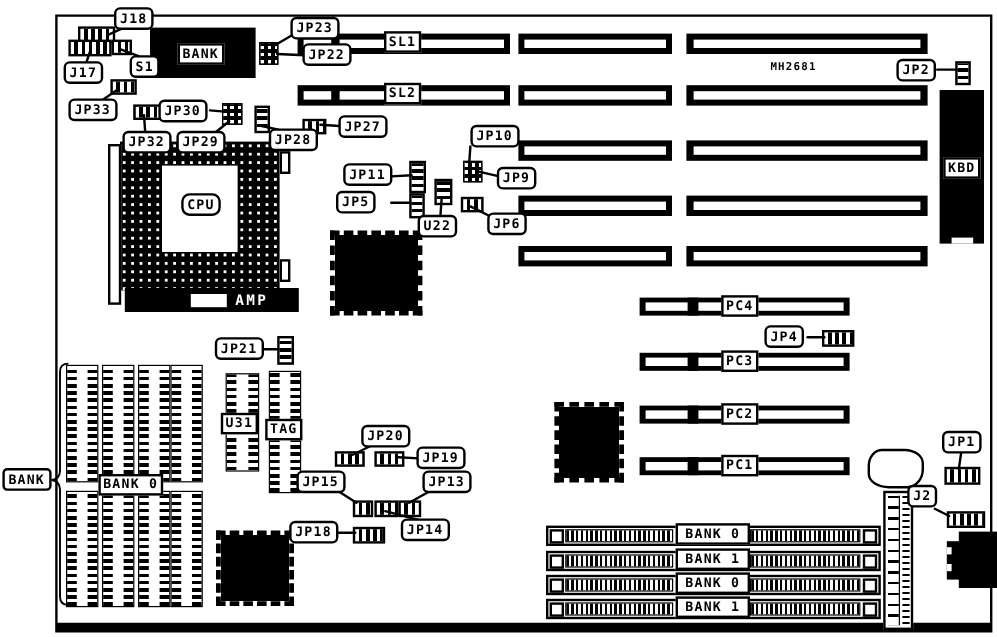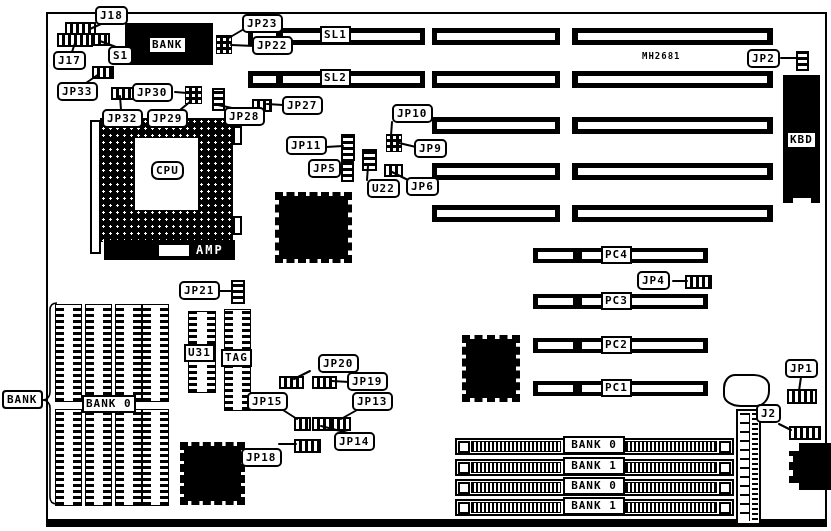--- a/index.html
+++ b/index.html
@@ -175,36 +175,36 @@
   <div class="blk" style="left:783px;top:75px;width:37px;height:128px"></div>
   <div class="abs" style="left:793px;top:198px;width:18px;height:5px;background:#fff;z-index:11"></div>
   <div class="sbox" style="left:786px;top:131px">KBD</div>
 
   <div class="pga" style="left:100px;top:118px;width:133px;height:124px"></div>
   <div class="abs" style="left:135px;top:138px;width:63px;height:72px;background:#fff;z-index:11"></div>
   <div class="callout" style="left:151px;top:161px;border-radius:7px">CPU</div>
   <div class="wbox" style="left:90px;top:120px;width:7px;height:130px"></div>
   <div class="wbox" style="left:233px;top:126px;width:5px;height:15px"></div>
   <div class="wbox" style="left:233px;top:216px;width:5px;height:15px"></div>
-  <div class="blk" style="left:104px;top:240px;width:131px;height:20px">
+  <div class="blk" style="left:104px;top:240px;width:145px;height:20px">
     <div class="abs" style="left:55px;top:5px;width:30px;height:11px;background:#fff"></div>
     <div class="abs" style="left:92px;top:3px;color:#fff;font:700 12px/14px 'DejaVu Sans Mono',monospace;letter-spacing:2px">AMP</div>
   </div>
 
   <div class="qfp" style="left:275px;top:192px;width:69px;height:63px"></div>
   <div class="vconn" style="left:341px;top:134px;width:10px;height:23px"></div>
   <div class="vconn" style="left:341px;top:161px;width:9px;height:17px"></div>
   <div class="vconn" style="left:362px;top:149px;width:11px;height:18px"></div>
   <div class="conn22" style="left:386px;top:134px;width:14px;height:16px"></div>
   <div class="hconn" style="left:384px;top:164px;width:15px;height:9px"></div>
   <div class="callout" style="left:392px;top:104px">JP10</div>
   <div class="callout" style="left:286px;top:136px">JP11</div>
   <div class="callout" style="left:414px;top:139px">JP9</div>
-  <div class="callout" style="left:308px;top:159px">JP5</div>
-  <div class="callout" style="left:367px;top:179px">U22</div>
+  <div class="callout" style="left:280px;top:159px">JP5</div>
+  <div class="callout" style="left:348px;top:179px">U22</div>
   <div class="callout" style="left:406px;top:177px">JP6</div>
 
   <div class="bar pcbar" style="left:533px;top:248px;width:175px">
       <i style="left:5px;width:165px"></i>
       <s style="left:40px;width:9px"></s>
     </div>
   <div class="sbox" style="left:601px;top:246px">PC4</div>
   <div class="bar pcbar" style="left:533px;top:294px;width:175px">
       <i style="left:5px;width:165px"></i>
       <s style="left:40px;width:9px"></s>
@@ -240,26 +240,26 @@
   <div class="dip" style="left:224px;top:309px;width:25px;height:100px"></div>
   <div class="sbox" style="left:221px;top:349px">TAG</div>
   <div class="vconn" style="left:231px;top:280px;width:10px;height:20px"></div>
   <div class="callout" style="left:179px;top:281px">JP21</div>
   <div class="hconn" style="left:279px;top:376px;width:21px;height:9px"></div>
   <div class="hconn" style="left:312px;top:376px;width:21px;height:9px"></div>
   <div class="hconn" style="left:294px;top:417px;width:13px;height:10px"></div>
   <div class="hconn" style="left:312px;top:417px;width:16px;height:10px"></div>
   <div class="hconn" style="left:332px;top:417px;width:15px;height:10px"></div>
   <div class="hconn" style="left:294px;top:439px;width:23px;height:10px"></div>
-  <div class="callout" style="left:318px;top:354px">JP20</div>
+  <div class="callout" style="left:301px;top:354px">JP20</div>
   <div class="callout" style="left:347px;top:372px">JP19</div>
   <div class="callout" style="left:247px;top:392px">JP15</div>
   <div class="callout" style="left:352px;top:392px">JP13</div>
   <div class="callout" style="left:334px;top:432px">JP14</div>
-  <div class="callout" style="left:241px;top:448px">JP18</div>
+  <div class="callout" style="left:241px;top:434px">JP18</div>
   <div class="qfp" style="left:180px;top:442px;width:57px;height:55px"></div>
 
   <div class="simm" style="left:455px;top:438px">
     <div class="clip" style="left:1px"></div>
       <div class="clip" style="left:262px"></div>
     <div class="hatch" style="left:14px;width:88px"></div>
       <div class="hatch" style="left:168px;width:90px"></div>
   </div>
   <div class="sbox" style="left:563px;top:436px;width:54px">BANK 0</div>
   <div class="simm" style="left:455px;top:459px">

